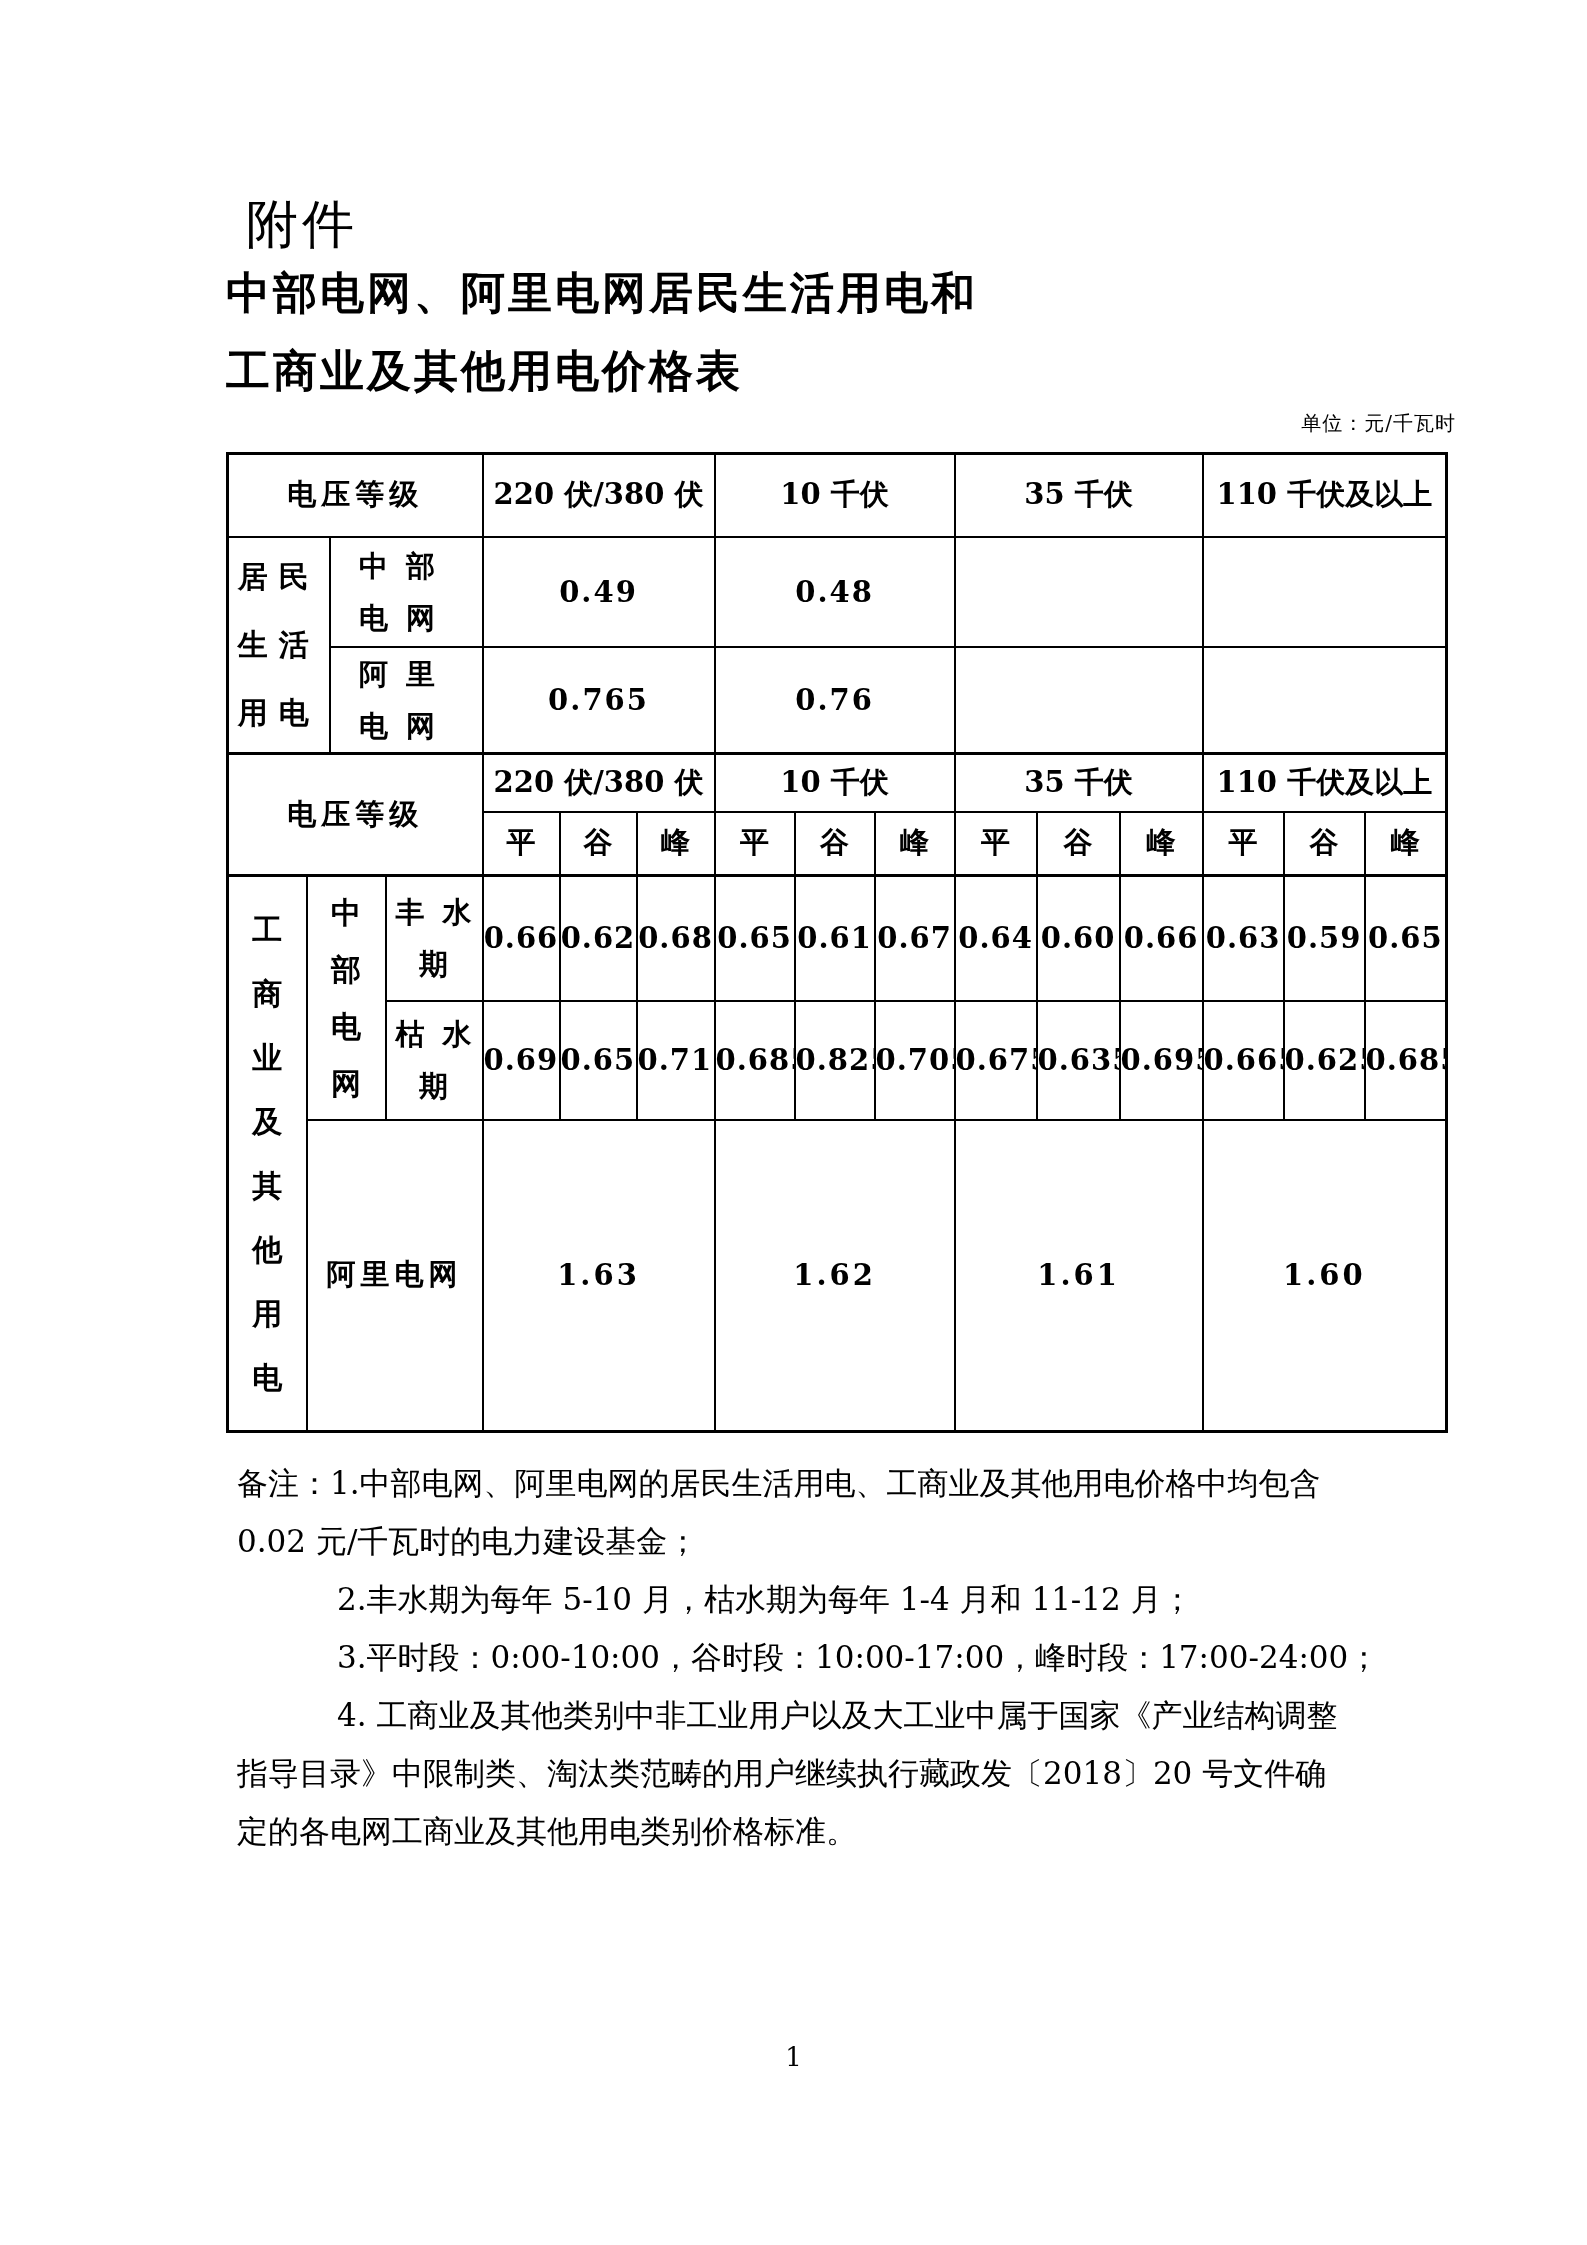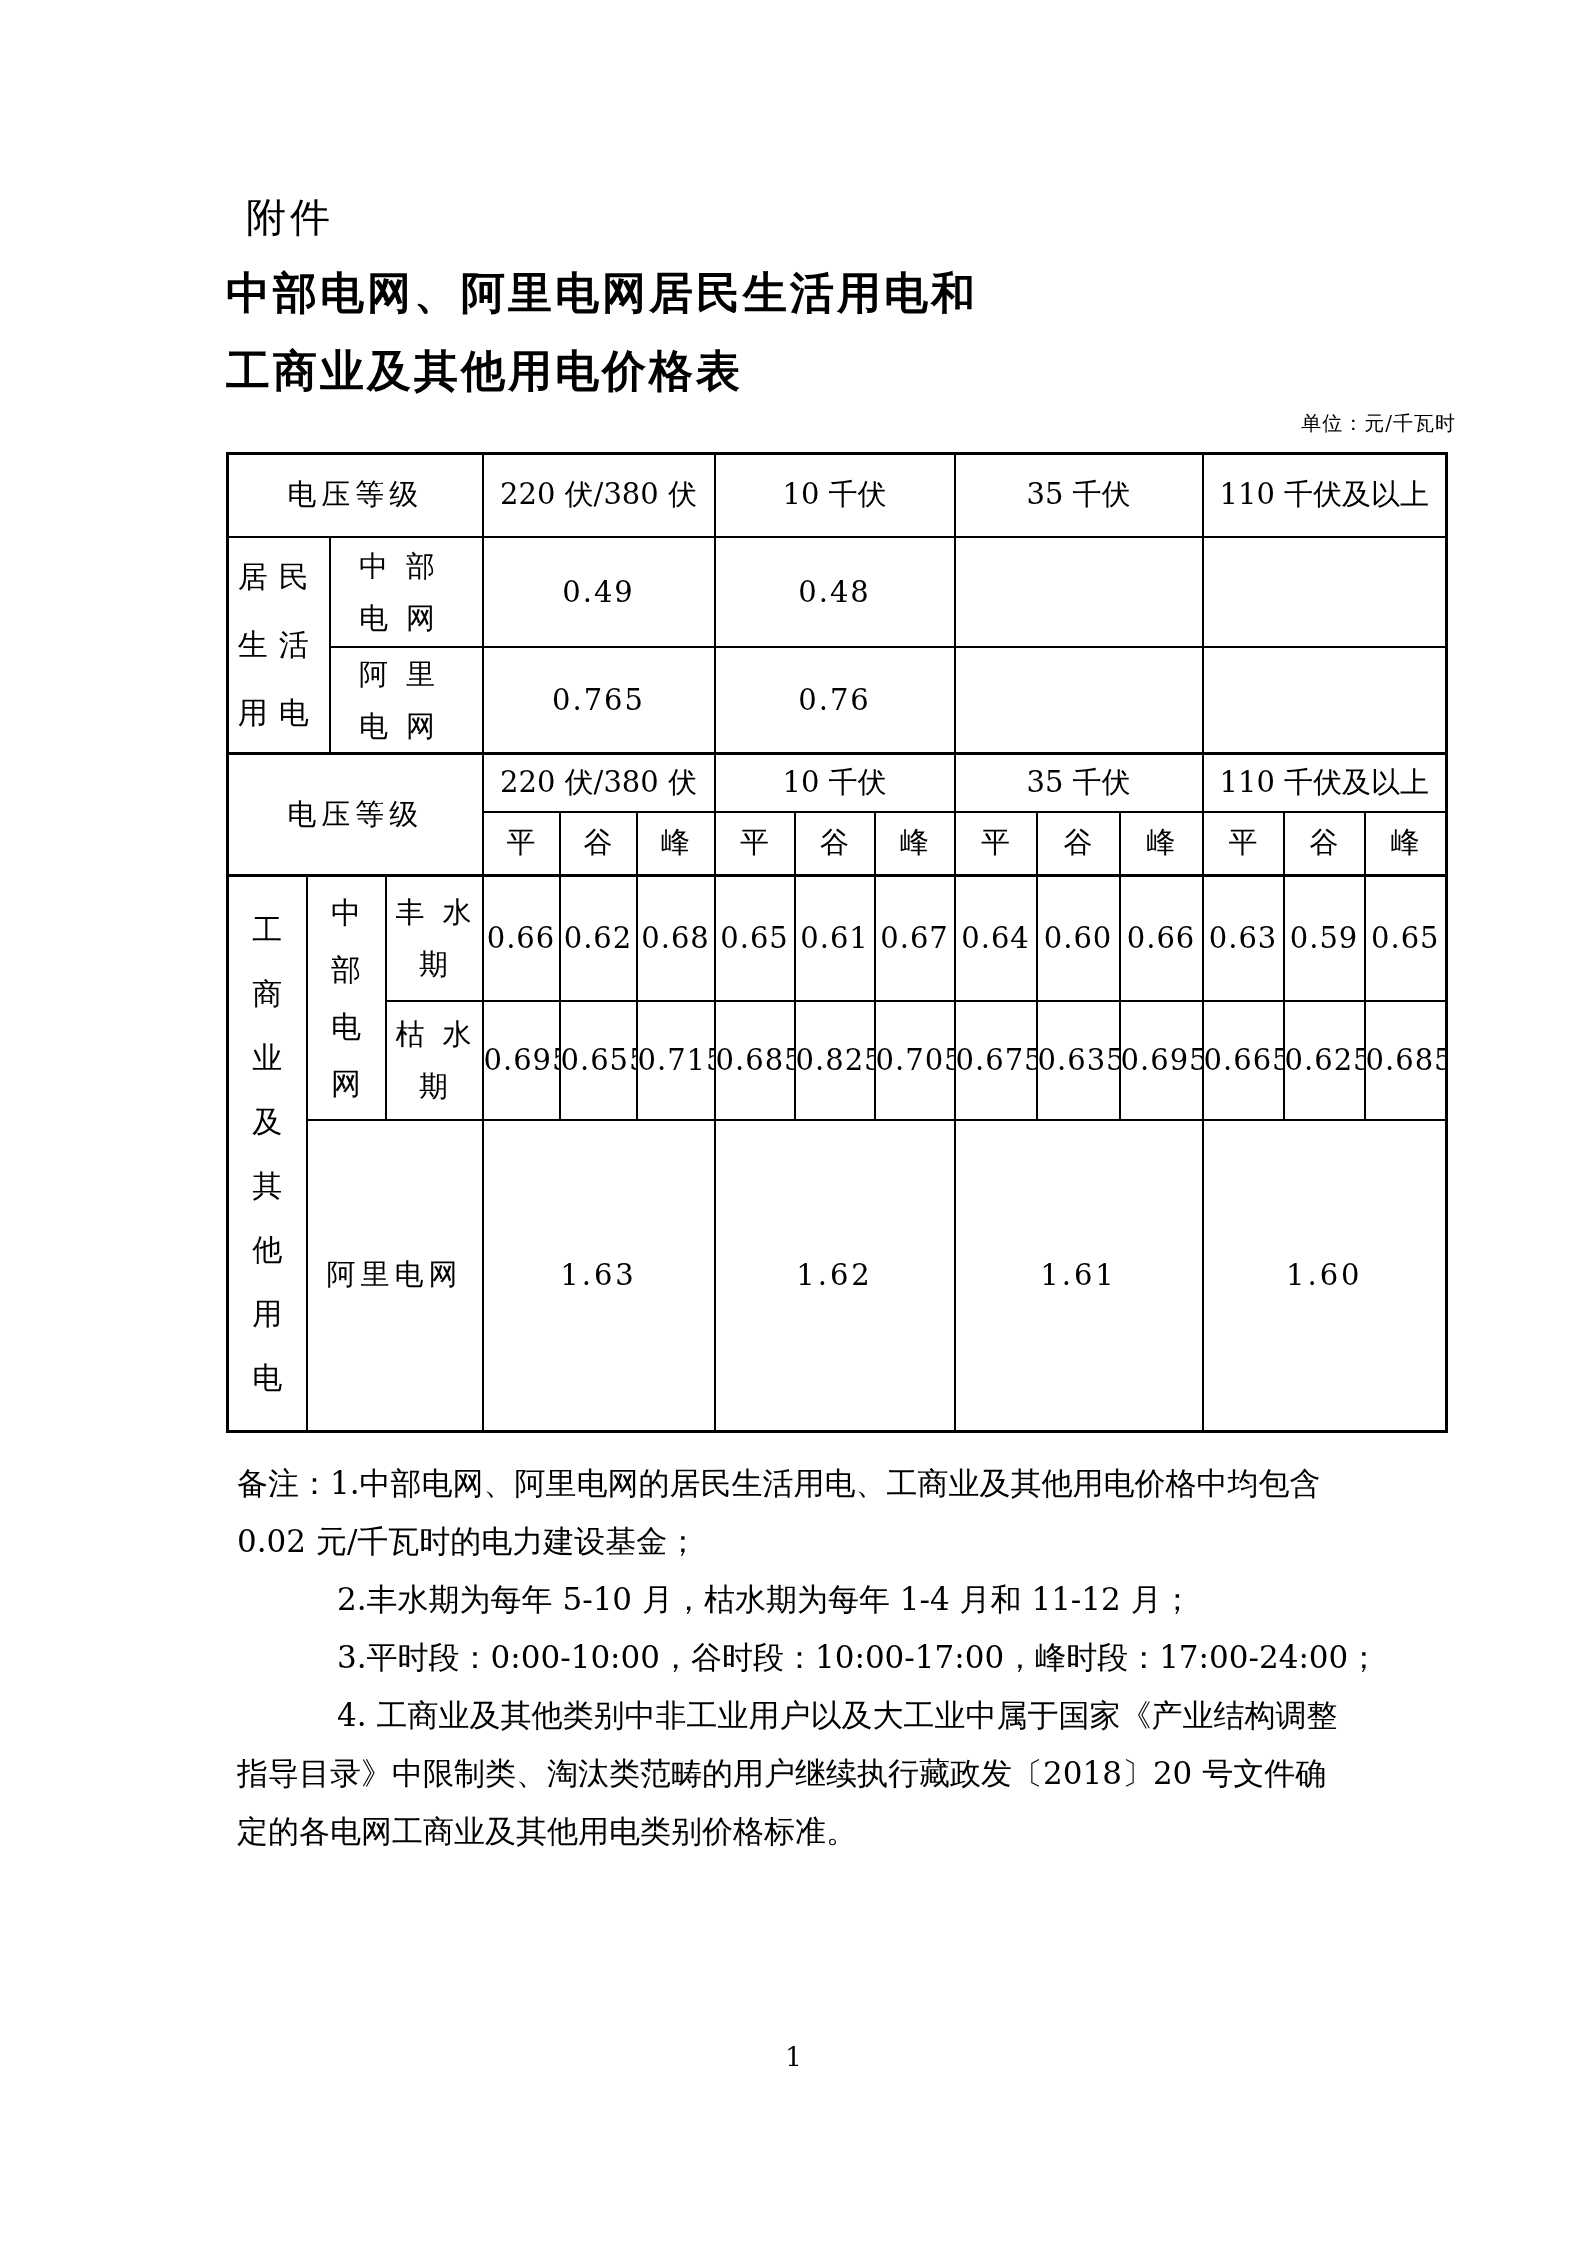--- a/index.html
+++ b/index.html
@@ -6,37 +6,38 @@
   .page{
     position:relative;
     width:1587px;height:2245px;
     background:#ffffff;
     color:#000;
     font-family:"DejaVu Serif","Liberation Serif",serif;
     overflow:hidden;
   }
   .attachment{
     position:absolute;left:246px;top:190px;
-    font-size:40px;letter-spacing:4px;
+    font-size:52px;letter-spacing:4px;
   }
   .title-line{
     position:absolute;left:226px;width:1219px;
     font-size:44px;font-weight:bold;letter-spacing:3px;
     white-space:nowrap;
   }
   .title-1{top:264px;}
   .title-2{top:342px;}
   .unit-label{
     position:absolute;left:244px;width:1212px;top:410px;
     text-align:right;font-size:20px;letter-spacing:1px;
   }
   table.price{
     position:absolute;left:226px;top:452px;
     width:1219px;border-collapse:collapse;table-layout:fixed;
     border:3px solid #000;
+    font-weight:bold;
   }
   table.price td{
     border:2px solid #000;
     text-align:center;vertical-align:middle;
     padding:0;overflow:hidden;
     font-size:29px;
   }
   tr.sep td{border-top:3px solid #000;}
   .hdr{letter-spacing:5px;}
   .num-lg{font-size:28px;letter-spacing:2px;}

